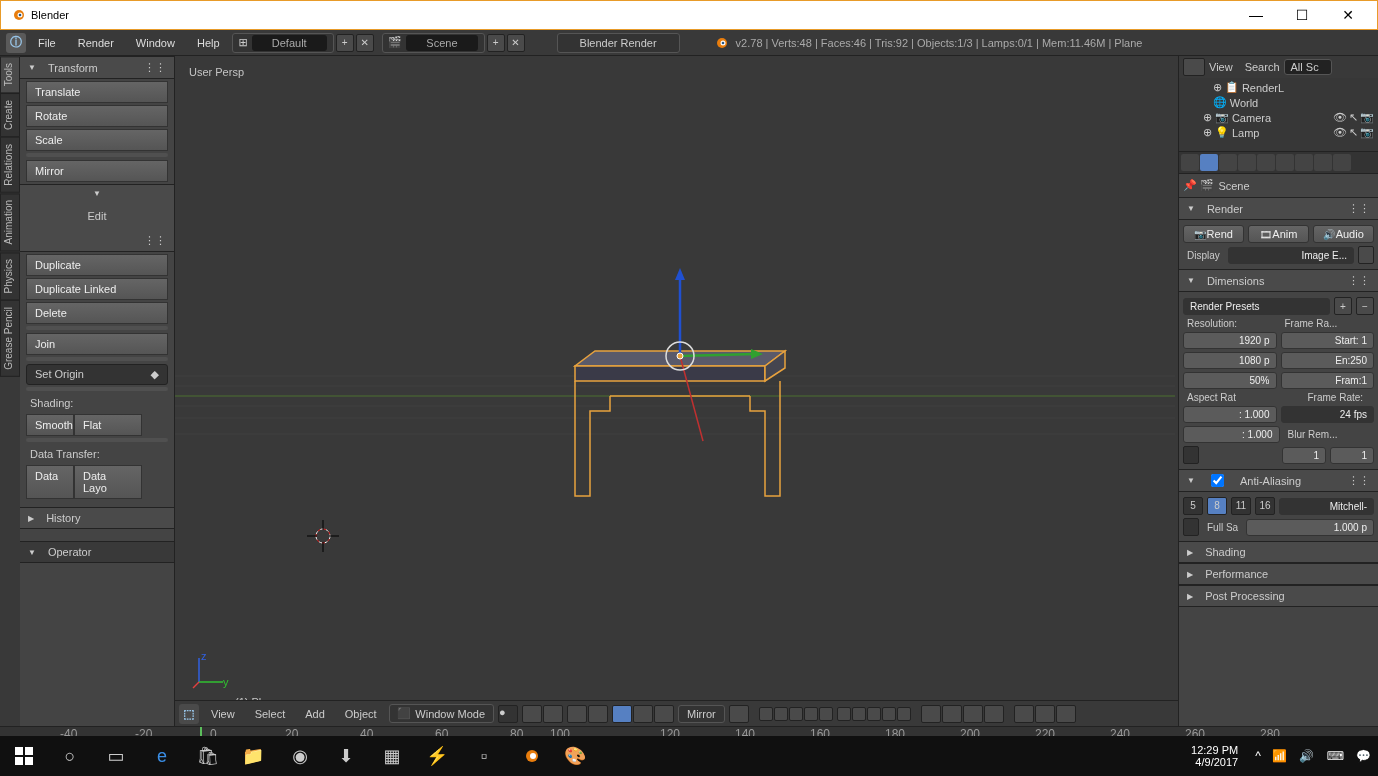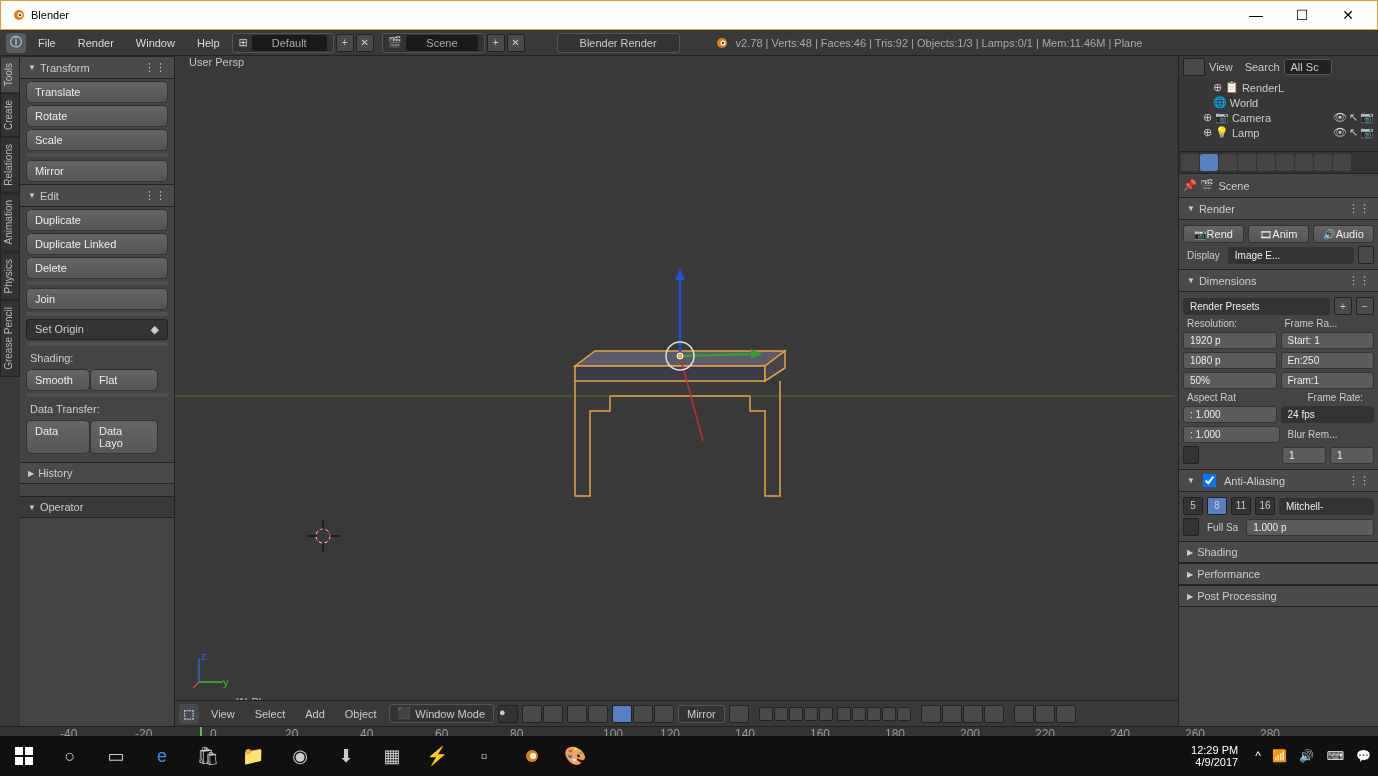--- a/index.html
+++ b/index.html
@@ -26,33 +26,33 @@
   
   .main-area { display: flex; height: 670px; }
   
   
   .side-tabs { width: 20px; background: #393939; display: flex; flex-direction: column; }
   .side-tab { writing-mode: vertical-rl; transform: rotate(180deg); padding: 6px 2px; text-align: center; background: #333; border: 1px solid #222; font-size: 10px; color: #bbb; }
   .side-tab.active { background: #4a4a4a; }
   
   
   .tool-panel { width: 155px; background: #444444; border-right: 1px solid #222; overflow: hidden; }
-  .panel-header { background: #4a4a4a; padding: 4px 8px; display: flex; align-items: center; gap: 4px; border-top: 1px solid #222; border-bottom: 1px solid #222; }
+  .panel-header { background: #4a4a4a; padding: 4px 8px; display: flex; align-items: center; gap: 12px; border-top: 1px solid #222; border-bottom: 1px solid #222; }
   .panel-header::before { content: "▼"; font-size: 8px; }
   .panel-header.collapsed::before { content: "▶"; }
-  .tool-btn { background: linear-gradient(#656565, #555555); border: 1px solid #333; border-radius: 5px; padding: 4px 8px; margin: 2px 6px; color: #eee; display: block; text-align: left; }
-  .tool-btn.half { display: inline-block; width: 64px; margin: 2px 0 2px 6px; }
+  .tool-btn { background: linear-gradient(#656565, #555555); border: 1px solid #333; border-radius: 0; padding: 4px 8px; margin: 2px 6px; color: #eee; display: block; text-align: left; }
+  .tool-btn.half { display: inline-block; width: 48px; margin: 2px 0 2px 6px; }
   .tool-btn.half2 { display: inline-block; width: 68px; margin: 2px 6px 2px 0; }
   .tool-label { padding: 3px 10px; color: #ccc; font-size: 11px; }
   .prop-drop { background: #333; border: 1px solid #222; border-radius: 3px; padding: 3px 8px; margin: 2px 6px; display: flex; justify-content: space-between; }
   .grip { background: #505050; height: 4px; margin: 0 6px 3px; border-radius: 2px; }
 
   
   .viewport { flex: 1; background: #393939; position: relative; }
-  .viewport-label { position: absolute; top: 0; left: 14px; color: #c5c5c5; }
+  .viewport-label { position: absolute; top: 10px; left: 14px; color: #c5c5c5; }
   .viewport-object { position: absolute; bottom: 18px; left: 60px; color: #c5c5c5; }
   .axis-widget { position: absolute; bottom: 36px; left: 16px; }
   
   
   .vp-header { position: absolute; bottom: 0; left: 0; right: 0; height: 26px; background: #393939; border-top: 1px solid #222; display: flex; align-items: center; gap: 4px; padding: 0 4px; }
   .vp-menu { padding: 2px 8px; color: #ccc; }
   .mode-dd { background: #333; border: 1px solid #555; border-radius: 3px; padding: 2px 8px; display: flex; align-items: center; gap: 4px; }
   .vp-icon-group { display: flex; gap: 1px; }
   .vp-icon { width: 20px; height: 18px; background: #4a4a4a; border: 1px solid #222; border-radius: 2px; }
   .vp-icon.active { background: #5680c2; }
@@ -73,21 +73,21 @@
   .tree-item { padding: 1px 4px; display: flex; align-items: center; gap: 3px; font-size: 10px; }
   .tree-icon-btns { margin-left: auto; display: flex; gap: 2px; }
   
   
   .props { flex: 1; background: #444; overflow: hidden; position: relative; }
   .prop-tabs { height: 22px; background: #333; display: flex; gap: 1px; padding: 2px; border-bottom: 1px solid #222; }
   .prop-tab { width: 18px; height: 17px; background: #444; border-radius: 2px; }
   .prop-tab.active { background: #5680c2; }
   .prop-section { padding: 2px 4px; }
   .prop-row { display: flex; gap: 4px; margin: 3px 0; align-items: center; }
-  .prop-input { background: #5b5b5b; border: 1px solid #333; border-radius: 3px; padding: 2px 6px; flex: 1; text-align: left; color: #eee; font-size: 10px; }
+  .prop-input { background: #5b5b5b; border: 1px solid #333; border-radius: 3px; padding: 2px 6px; flex: 1; text-align: right; color: #eee; font-size: 10px; }
   .prop-input.dark { background: #333; }
   .prop-btn { background: linear-gradient(#656565,#555); border: 1px solid #333; border-radius: 3px; padding: 2px 4px; color: #eee; flex: 1; text-align: center; font-size: 10px; }
   .prop-label-sm { color: #ccc; font-size: 10px; padding: 0 4px; }
   .aa-btn { width: 20px; height: 18px; background: #333; border: 1px solid #222; border-radius: 2px; text-align: center; line-height: 16px; font-size: 10px; }
   .aa-btn.active { background: #5680c2; }
   
   
   .taskbar { position: absolute; bottom: 0; left: 0; right: 0; height: 40px; background: #101010; display: flex; align-items: center; padding: 0 4px; gap: 6px; }
   .task-icon { width: 40px; height: 32px; display: flex; align-items: center; justify-content: center; font-size: 18px; }
   .task-time { margin-left: auto; color: #fff; text-align: right; font-size: 10px; padding-right: 8px; }
@@ -154,21 +154,21 @@
     <div class="panel-header">
         <span>Transform</span>
         <span style="margin-left:auto;">⋮⋮</span>
       </div>
     <div class="tool-btn">Translate</div>
     <div class="tool-btn">Rotate</div>
     <div class="tool-btn">Scale</div>
     <div class="grip"></div>
     <div class="tool-btn">Mirror</div>
 
-    <div class="panel-header" style="">
+    <div class="panel-header" style="flex-direction:column;">
         <span>Edit</span>
         <span style="margin-left:auto;">⋮⋮</span>
       </div>
     <div class="tool-btn">Duplicate</div>
     <div class="tool-btn">Duplicate Linked</div>
     <div class="tool-btn">Delete</div>
     <div class="grip"></div>
     <div class="tool-btn">Join</div>
     <div class="grip"></div>
     <div class="prop-drop">
@@ -467,21 +467,21 @@
 <div class="timeline">
   <div class="timeline-ruler">
     <div style="position:absolute;left:200px;top:0;bottom:0;width:2px;background:#5bbd5b;"></div>
     <div class="timeline-tick" style="left:60px;">-40</div>
     <div class="timeline-tick" style="left:135px;">-20</div>
     <div class="timeline-tick" style="left:210px;">0</div>
     <div class="timeline-tick" style="left:285px;">20</div>
     <div class="timeline-tick" style="left:360px;">40</div>
     <div class="timeline-tick" style="left:435px;">60</div>
     <div class="timeline-tick" style="left:510px;">80</div>
-    <div class="timeline-tick" style="left:603px;">100</div>
+    <div class="timeline-tick" style="left:550px;">100</div>
     <div class="timeline-tick" style="left:660px;">120</div>
     <div class="timeline-tick" style="left:735px;">140</div>
     <div class="timeline-tick" style="left:810px;">160</div>
     <div class="timeline-tick" style="left:885px;">180</div>
     <div class="timeline-tick" style="left:960px;">200</div>
     <div class="timeline-tick" style="left:1035px;">220</div>
     <div class="timeline-tick" style="left:1110px;">240</div>
     <div class="timeline-tick" style="left:1185px;">260</div>
     <div class="timeline-tick" style="left:1260px;">280</div>
   </div>

